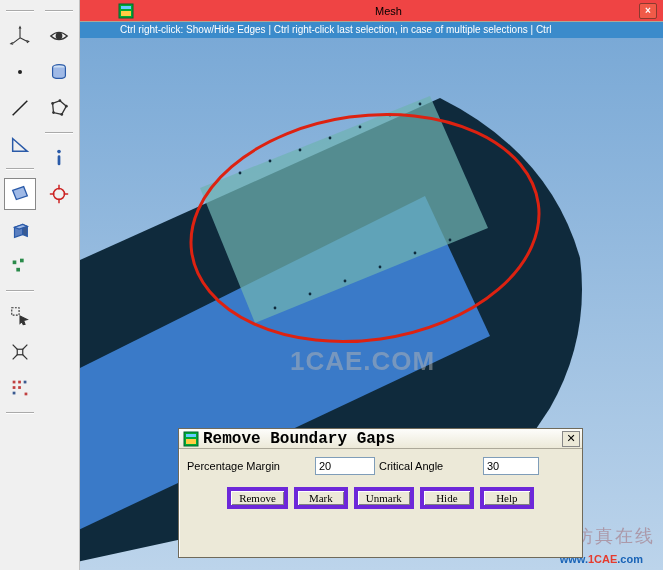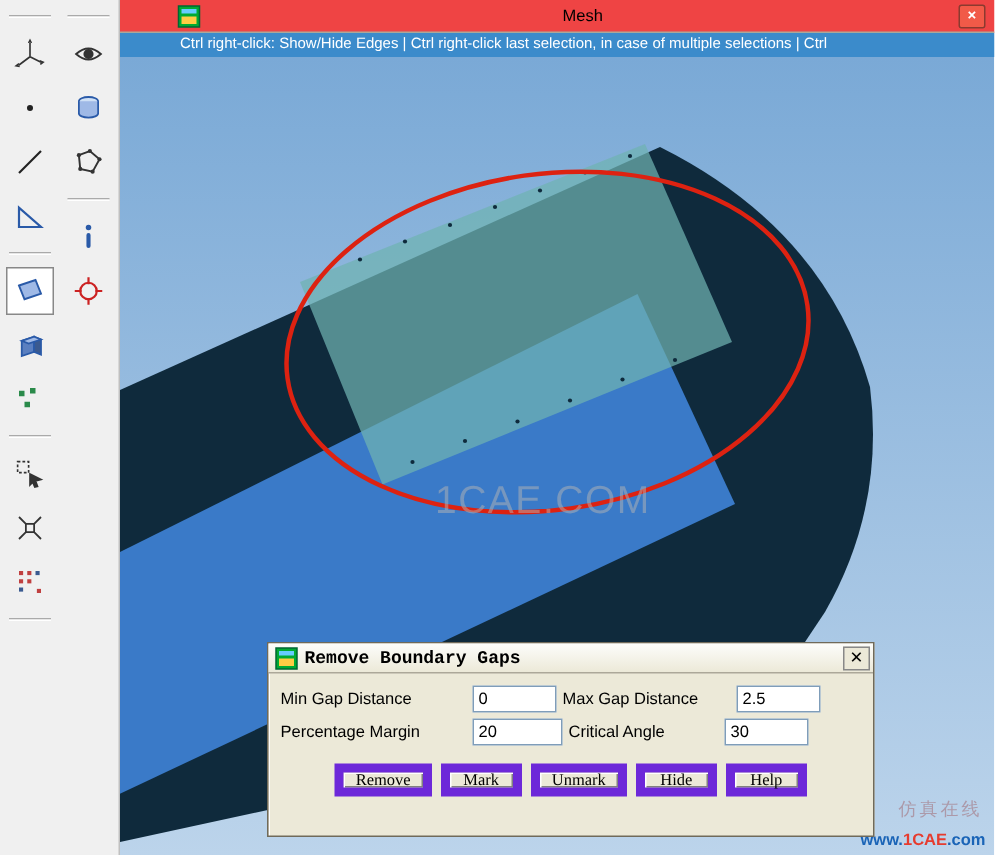--- a/index.html
+++ b/index.html
@@ -21,43 +21,43 @@
   .mesh-title .close { width: 18px; height: 16px; margin-right: 6px; background: #f15a48; border: 1px solid #8b3a2f; border-radius: 2px; display:flex; align-items:center; justify-content:center; color:#fff; font-weight:bold; font-size:10px;}
 
   
   .hint { position: absolute; left: 80px; top: 22px; right: 0; height: 16px; background: #3b8bcb; color: #fff; font-size: 10px; padding-left: 40px; line-height: 16px; overflow: hidden; white-space: nowrap; }
 
   
   .viewport { position: absolute; left: 80px; top: 38px; right: 0; bottom: 0; overflow: hidden; }
   .viewport svg.scene { width: 100%; height: 100%; display: block; }
 
   
-  .wm1 { position: absolute; left: 210px; top: 280px; font-size: 26px; font-weight: normal; color: rgba(180,180,180,0.5); letter-spacing: 1px; font-family: Arial, sans-serif; pointer-events: none; }
-  .wm2 { position: absolute; right: 6px; bottom: 4px; font-size: 13px; font-weight: bold; color: #e63b2e; font-family: Arial, sans-serif; margin-left: 28px; }
+  .wm1 { position: absolute; left: 210px; top: 308px; font-size: 26px; font-weight: bold; color: rgba(180,180,180,0.5); letter-spacing: 1px; font-family: Arial, sans-serif; pointer-events: none; }
+  .wm2 { position: absolute; right: 20px; bottom: 4px; font-size: 13px; font-weight: bold; color: #e63b2e; font-family: Arial, sans-serif; margin-left: 28px; }
   .wm2 .dot { color: #1a64b7; }
-  .wm3 { position: absolute; right: 8px; bottom: 22px; font-size: 12px; color: rgba(150,50,50,0.35); font-family: "SimSun","Songti SC",serif; letter-spacing: 2px;}
+  .wm3 { position: absolute; right: 8px; bottom: 22px; font-size: 18px; color: rgba(150,50,50,0.35); font-family: "SimSun","Songti SC",serif; letter-spacing: 2px;}
 
   
   .dlg { position: absolute; left: 178px; top: 428px; width: 405px; height: 130px; background: #ece9d8; border: 1px solid #706a5a; box-shadow: 1px 1px 0 #fff inset; }
   .dlg-title { height: 20px; background: linear-gradient(#fdfdfb,#ece9d8); border-bottom: 1px solid #aca899; display:flex; align-items:center; }
   .dlg-title .ic { width:16px; height:16px; margin:0 4px; display:inline-flex; align-items:center; justify-content:center;}
-  .dlg-title .t { font-weight: bold; font-family: "Courier New", monospace; font-size: 12px; flex:1; }
+  .dlg-title .t { font-weight: bold; font-family: "Courier New", monospace; font-size: 16px; flex:1; }
   .dlg-title .x { width:18px; height:16px; margin-right:2px; background:#ece9d8; border:1px solid #888; display:flex; align-items:center; justify-content:center; font-family:Arial; font-size:11px; }
   .dlg-body { padding: 6px 8px 0 8px; font-family: "Courier New", monospace; font-size: 11px; }
   .row { display:flex; align-items:center; height:22px; }
   .lbl { white-space: nowrap; }
   .lbl.w1 { width: 128px; }
   .lbl.w2 { width: 116px; margin-left: 4px; }
   .fld { height: 18px; border: 1px solid #7f9db9; background: #fff; padding: 1px 3px; font-family: Arial; font-size: 11px; }
   .fld.wA { width: 56px; }
   .fld.wB { width: 56px; }
   .fld.wC { width: 60px; }
   .fld.wD { width: 56px; }
   .btn-row { display:flex; justify-content:center; gap:6px; margin-top:10px; }
-  .btn { min-width:54px; height:22px; padding:0 8px; background:#ece9d8; border:6px solid #6d28d9; box-shadow: 1px 1px 0 #fff inset, -1px -1px 0 #808080 inset; font-family: Tahoma; font-size: 11px; display:flex; align-items:center; justify-content:center; }
+  .btn { min-width:54px; height:22px; padding:0 8px; background:#ece9d8; border:4px solid #6d28d9; box-shadow: 1px 1px 0 #fff inset, -1px -1px 0 #808080 inset; font-family: Tahoma; font-size: 11px; display:flex; align-items:center; justify-content:center; }
 
 </style>
 </head>
 <body>
 
 <div class="app">
 
   <div class="toolbars">
     <div class="tb-col">
       <div class="tb-sep"></div>
@@ -261,26 +261,20 @@
             <rect x="1" y="1" width="14" height="14" fill="#0a3" stroke="#063"></rect>
             <rect x="3" y="3" width="10" height="3" fill="#6cf"></rect>
             <rect x="3" y="8" width="10" height="5" fill="#fc4"></rect>
           </svg>
       </span>
       <span class="t">Remove Boundary Gaps</span>
       <span class="x">✕</span>
     </div>
     <div class="dlg-body">
       <div class="row">
-        <span class="lbl w1">Min Gap Distance</span>
-        <input class="fld wA" value="0" style="">
-        <span class="lbl w2">Max Gap Distance</span>
-        <input class="fld wB" value="2.5" style="">
-      </div>
-      <div class="row">
         <span class="lbl w1">Percentage Margin</span>
         <input class="fld wC" value="20" style="">
         <span class="lbl w2" style="width:104px">Critical Angle</span>
         <input class="fld wD" value="30" style="">
       </div>
       <div class="btn-row">
         <button class="btn">Remove</button>
         <button class="btn">Mark</button>
         <button class="btn">Unmark</button>
         <button class="btn">Hide</button>

